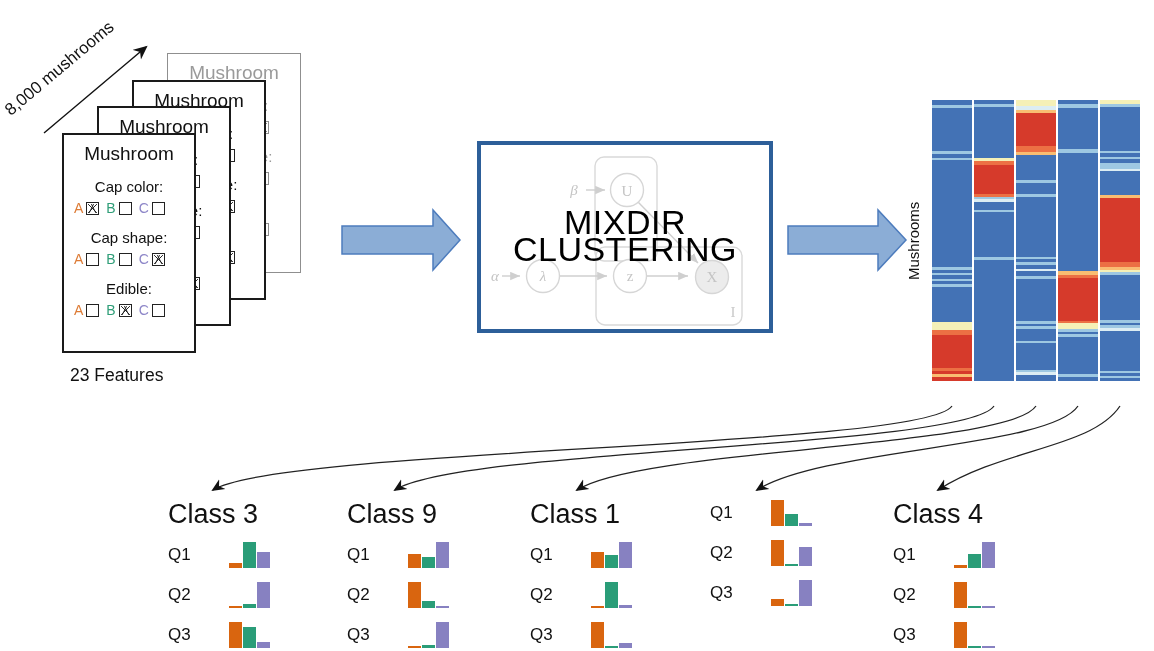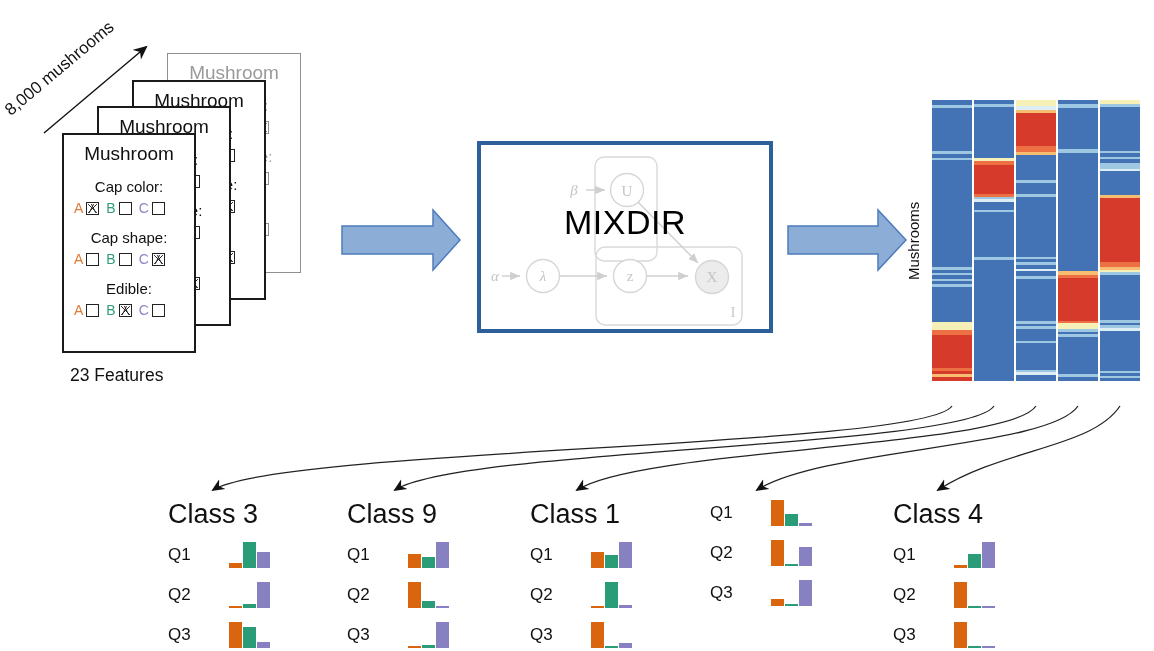--- a/index.html
+++ b/index.html
@@ -304,20 +304,21 @@
       <text x="93" y="50" text-anchor="middle" font-family="Liberation Serif, serif" font-style="italic" font-size="15" fill="#c4c4c4">β</text>
       <text x="146" y="51" text-anchor="middle" font-family="Liberation Serif, serif" font-size="15" fill="#c4c4c4">U</text>
       <text x="14" y="136" text-anchor="middle" font-family="Liberation Serif, serif" font-style="italic" font-size="15" fill="#c4c4c4">α</text>
       <text x="62" y="136" text-anchor="middle" font-family="Liberation Serif, serif" font-style="italic" font-size="15" fill="#c4c4c4">λ</text>
       <text x="149" y="136" text-anchor="middle" font-family="Liberation Serif, serif" font-size="15" fill="#c4c4c4">z</text>
       <text x="231" y="137" text-anchor="middle" font-family="Liberation Serif, serif" font-size="15" fill="#c4c4c4">X</text>
       <text x="252" y="172" text-anchor="middle" font-family="Liberation Serif, serif" font-size="15" fill="#c9c9c9">I</text>
     </svg>
     <div class="mix-title">
       <div>MIXDIR</div>
+      <div>CLUSTERING</div>
     </div>
   </div>
 
   <div class="hm-ylabel">Mushrooms</div>
   <div class="hm">
       <div class="hm-col" style="background: linear-gradient(rgb(67, 114, 181) 0%, rgb(67, 114, 181) 1.8%, rgb(158, 200, 226) 1.8%, rgb(158, 200, 226) 2.8%, rgb(67, 114, 181) 2.8%, rgb(67, 114, 181) 18%, rgb(158, 200, 226) 18%, rgb(158, 200, 226) 19.2%, rgb(67, 114, 181) 19.2%, rgb(67, 114, 181) 20.5%, rgb(158, 200, 226) 20.5%, rgb(158, 200, 226) 21.5%, rgb(67, 114, 181) 21.5%, rgb(67, 114, 181) 59.5%, rgb(158, 200, 226) 59.5%, rgb(158, 200, 226) 60.4%, rgb(67, 114, 181) 60.4%, rgb(67, 114, 181) 61.6%, rgb(158, 200, 226) 61.6%, rgb(158, 200, 226) 62.4%, rgb(67, 114, 181) 62.4%, rgb(67, 114, 181) 63.6%, rgb(158, 200, 226) 63.6%, rgb(158, 200, 226) 64.4%, rgb(67, 114, 181) 64.4%, rgb(67, 114, 181) 65.6%, rgb(158, 200, 226) 65.6%, rgb(158, 200, 226) 66.4%, rgb(67, 114, 181) 66.4%, rgb(67, 114, 181) 79%, rgb(245, 240, 183) 79%, rgb(245, 240, 183) 82%, rgb(236, 112, 68) 82%, rgb(236, 112, 68) 83.5%, rgb(214, 58, 43) 83.5%, rgb(214, 58, 43) 95.5%, rgb(236, 112, 68) 95.5%, rgb(236, 112, 68) 96.3%, rgb(214, 58, 43) 96.3%, rgb(214, 58, 43) 97.6%, rgb(249, 189, 114) 97.6%, rgb(249, 189, 114) 98.4%, rgb(214, 58, 43) 98.4%, rgb(214, 58, 43) 100%);"></div>
       <div class="hm-col" style="background: linear-gradient(rgb(67, 114, 181) 0%, rgb(67, 114, 181) 1.5%, rgb(158, 200, 226) 1.5%, rgb(158, 200, 226) 2.5%, rgb(67, 114, 181) 2.5%, rgb(67, 114, 181) 20.5%, rgb(245, 240, 183) 20.5%, rgb(245, 240, 183) 21.8%, rgb(236, 112, 68) 21.8%, rgb(236, 112, 68) 23%, rgb(214, 58, 43) 23%, rgb(214, 58, 43) 33.5%, rgb(236, 112, 68) 33.5%, rgb(236, 112, 68) 34.4%, rgb(158, 200, 226) 34.4%, rgb(158, 200, 226) 35.4%, rgb(220, 237, 243) 35.4%, rgb(220, 237, 243) 36.4%, rgb(67, 114, 181) 36.4%, rgb(67, 114, 181) 39.2%, rgb(158, 200, 226) 39.2%, rgb(158, 200, 226) 40%, rgb(67, 114, 181) 40%, rgb(67, 114, 181) 55.8%, rgb(158, 200, 226) 55.8%, rgb(158, 200, 226) 56.8%, rgb(67, 114, 181) 56.8%, rgb(67, 114, 181) 100%);"></div>
       <div class="hm-col" style="background: linear-gradient(rgb(245, 240, 183) 0%, rgb(245, 240, 183) 2%, rgb(220, 237, 243) 2%, rgb(220, 237, 243) 3.5%, rgb(249, 189, 114) 3.5%, rgb(249, 189, 114) 4.5%, rgb(214, 58, 43) 4.5%, rgb(214, 58, 43) 16.5%, rgb(236, 112, 68) 16.5%, rgb(236, 112, 68) 18.5%, rgb(249, 189, 114) 18.5%, rgb(249, 189, 114) 19.5%, rgb(67, 114, 181) 19.5%, rgb(67, 114, 181) 28.5%, rgb(158, 200, 226) 28.5%, rgb(158, 200, 226) 29.4%, rgb(67, 114, 181) 29.4%, rgb(67, 114, 181) 33.5%, rgb(158, 200, 226) 33.5%, rgb(158, 200, 226) 34.4%, rgb(67, 114, 181) 34.4%, rgb(67, 114, 181) 55.8%, rgb(158, 200, 226) 55.8%, rgb(158, 200, 226) 56.6%, rgb(67, 114, 181) 56.6%, rgb(67, 114, 181) 57.8%, rgb(158, 200, 226) 57.8%, rgb(158, 200, 226) 58.6%, rgb(67, 114, 181) 58.6%, rgb(67, 114, 181) 60%, rgb(220, 237, 243) 60%, rgb(220, 237, 243) 60.8%, rgb(67, 114, 181) 60.8%, rgb(67, 114, 181) 62.8%, rgb(158, 200, 226) 62.8%, rgb(158, 200, 226) 63.6%, rgb(67, 114, 181) 63.6%, rgb(67, 114, 181) 78.8%, rgb(158, 200, 226) 78.8%, rgb(158, 200, 226) 79.6%, rgb(67, 114, 181) 79.6%, rgb(67, 114, 181) 80.6%, rgb(158, 200, 226) 80.6%, rgb(158, 200, 226) 81.4%, rgb(67, 114, 181) 81.4%, rgb(67, 114, 181) 85.8%, rgb(158, 200, 226) 85.8%, rgb(158, 200, 226) 86.6%, rgb(67, 114, 181) 86.6%, rgb(67, 114, 181) 96%, rgb(158, 200, 226) 96%, rgb(158, 200, 226) 96.8%, rgb(220, 237, 243) 96.8%, rgb(220, 237, 243) 97.8%, rgb(67, 114, 181) 97.8%, rgb(67, 114, 181) 100%);"></div>
       <div class="hm-col" style="background: linear-gradient(rgb(67, 114, 181) 0%, rgb(67, 114, 181) 1.5%, rgb(158, 200, 226) 1.5%, rgb(158, 200, 226) 3%, rgb(67, 114, 181) 3%, rgb(67, 114, 181) 17.5%, rgb(158, 200, 226) 17.5%, rgb(158, 200, 226) 18.7%, rgb(67, 114, 181) 18.7%, rgb(67, 114, 181) 61%, rgb(249, 189, 114) 61%, rgb(249, 189, 114) 62.2%, rgb(236, 112, 68) 62.2%, rgb(236, 112, 68) 63.5%, rgb(214, 58, 43) 63.5%, rgb(214, 58, 43) 78.5%, rgb(236, 112, 68) 78.5%, rgb(236, 112, 68) 79.5%, rgb(245, 240, 183) 79.5%, rgb(245, 240, 183) 81.5%, rgb(158, 200, 226) 81.5%, rgb(158, 200, 226) 82.4%, rgb(67, 114, 181) 82.4%, rgb(67, 114, 181) 83.4%, rgb(158, 200, 226) 83.4%, rgb(158, 200, 226) 84.2%, rgb(67, 114, 181) 84.2%, rgb(67, 114, 181) 97.4%, rgb(158, 200, 226) 97.4%, rgb(158, 200, 226) 98.4%, rgb(67, 114, 181) 98.4%, rgb(67, 114, 181) 100%);"></div>
       <div class="hm-col" style="background: linear-gradient(rgb(245, 240, 183) 0%, rgb(245, 240, 183) 1.5%, rgb(158, 200, 226) 1.5%, rgb(158, 200, 226) 2.5%, rgb(67, 114, 181) 2.5%, rgb(67, 114, 181) 18%, rgb(158, 200, 226) 18%, rgb(158, 200, 226) 19%, rgb(67, 114, 181) 19%, rgb(67, 114, 181) 20.2%, rgb(158, 200, 226) 20.2%, rgb(158, 200, 226) 21%, rgb(67, 114, 181) 21%, rgb(67, 114, 181) 22.5%, rgb(158, 200, 226) 22.5%, rgb(158, 200, 226) 24.4%, rgb(220, 237, 243) 24.4%, rgb(220, 237, 243) 25.4%, rgb(67, 114, 181) 25.4%, rgb(67, 114, 181) 33.8%, rgb(249, 189, 114) 33.8%, rgb(249, 189, 114) 35%, rgb(214, 58, 43) 35%, rgb(214, 58, 43) 57.5%, rgb(236, 112, 68) 57.5%, rgb(236, 112, 68) 59.5%, rgb(249, 189, 114) 59.5%, rgb(249, 189, 114) 60.5%, rgb(245, 240, 183) 60.5%, rgb(245, 240, 183) 61.3%, rgb(158, 200, 226) 61.3%, rgb(158, 200, 226) 62.3%, rgb(67, 114, 181) 62.3%, rgb(67, 114, 181) 78.4%, rgb(158, 200, 226) 78.4%, rgb(158, 200, 226) 79.2%, rgb(67, 114, 181) 79.2%, rgb(67, 114, 181) 80.2%, rgb(158, 200, 226) 80.2%, rgb(158, 200, 226) 81.2%, rgb(220, 237, 243) 81.2%, rgb(220, 237, 243) 82.2%, rgb(67, 114, 181) 82.2%, rgb(67, 114, 181) 96.4%, rgb(158, 200, 226) 96.4%, rgb(158, 200, 226) 97.2%, rgb(67, 114, 181) 97.2%, rgb(67, 114, 181) 98.2%, rgb(158, 200, 226) 98.2%, rgb(158, 200, 226) 99%, rgb(67, 114, 181) 99%, rgb(67, 114, 181) 100%);"></div>

